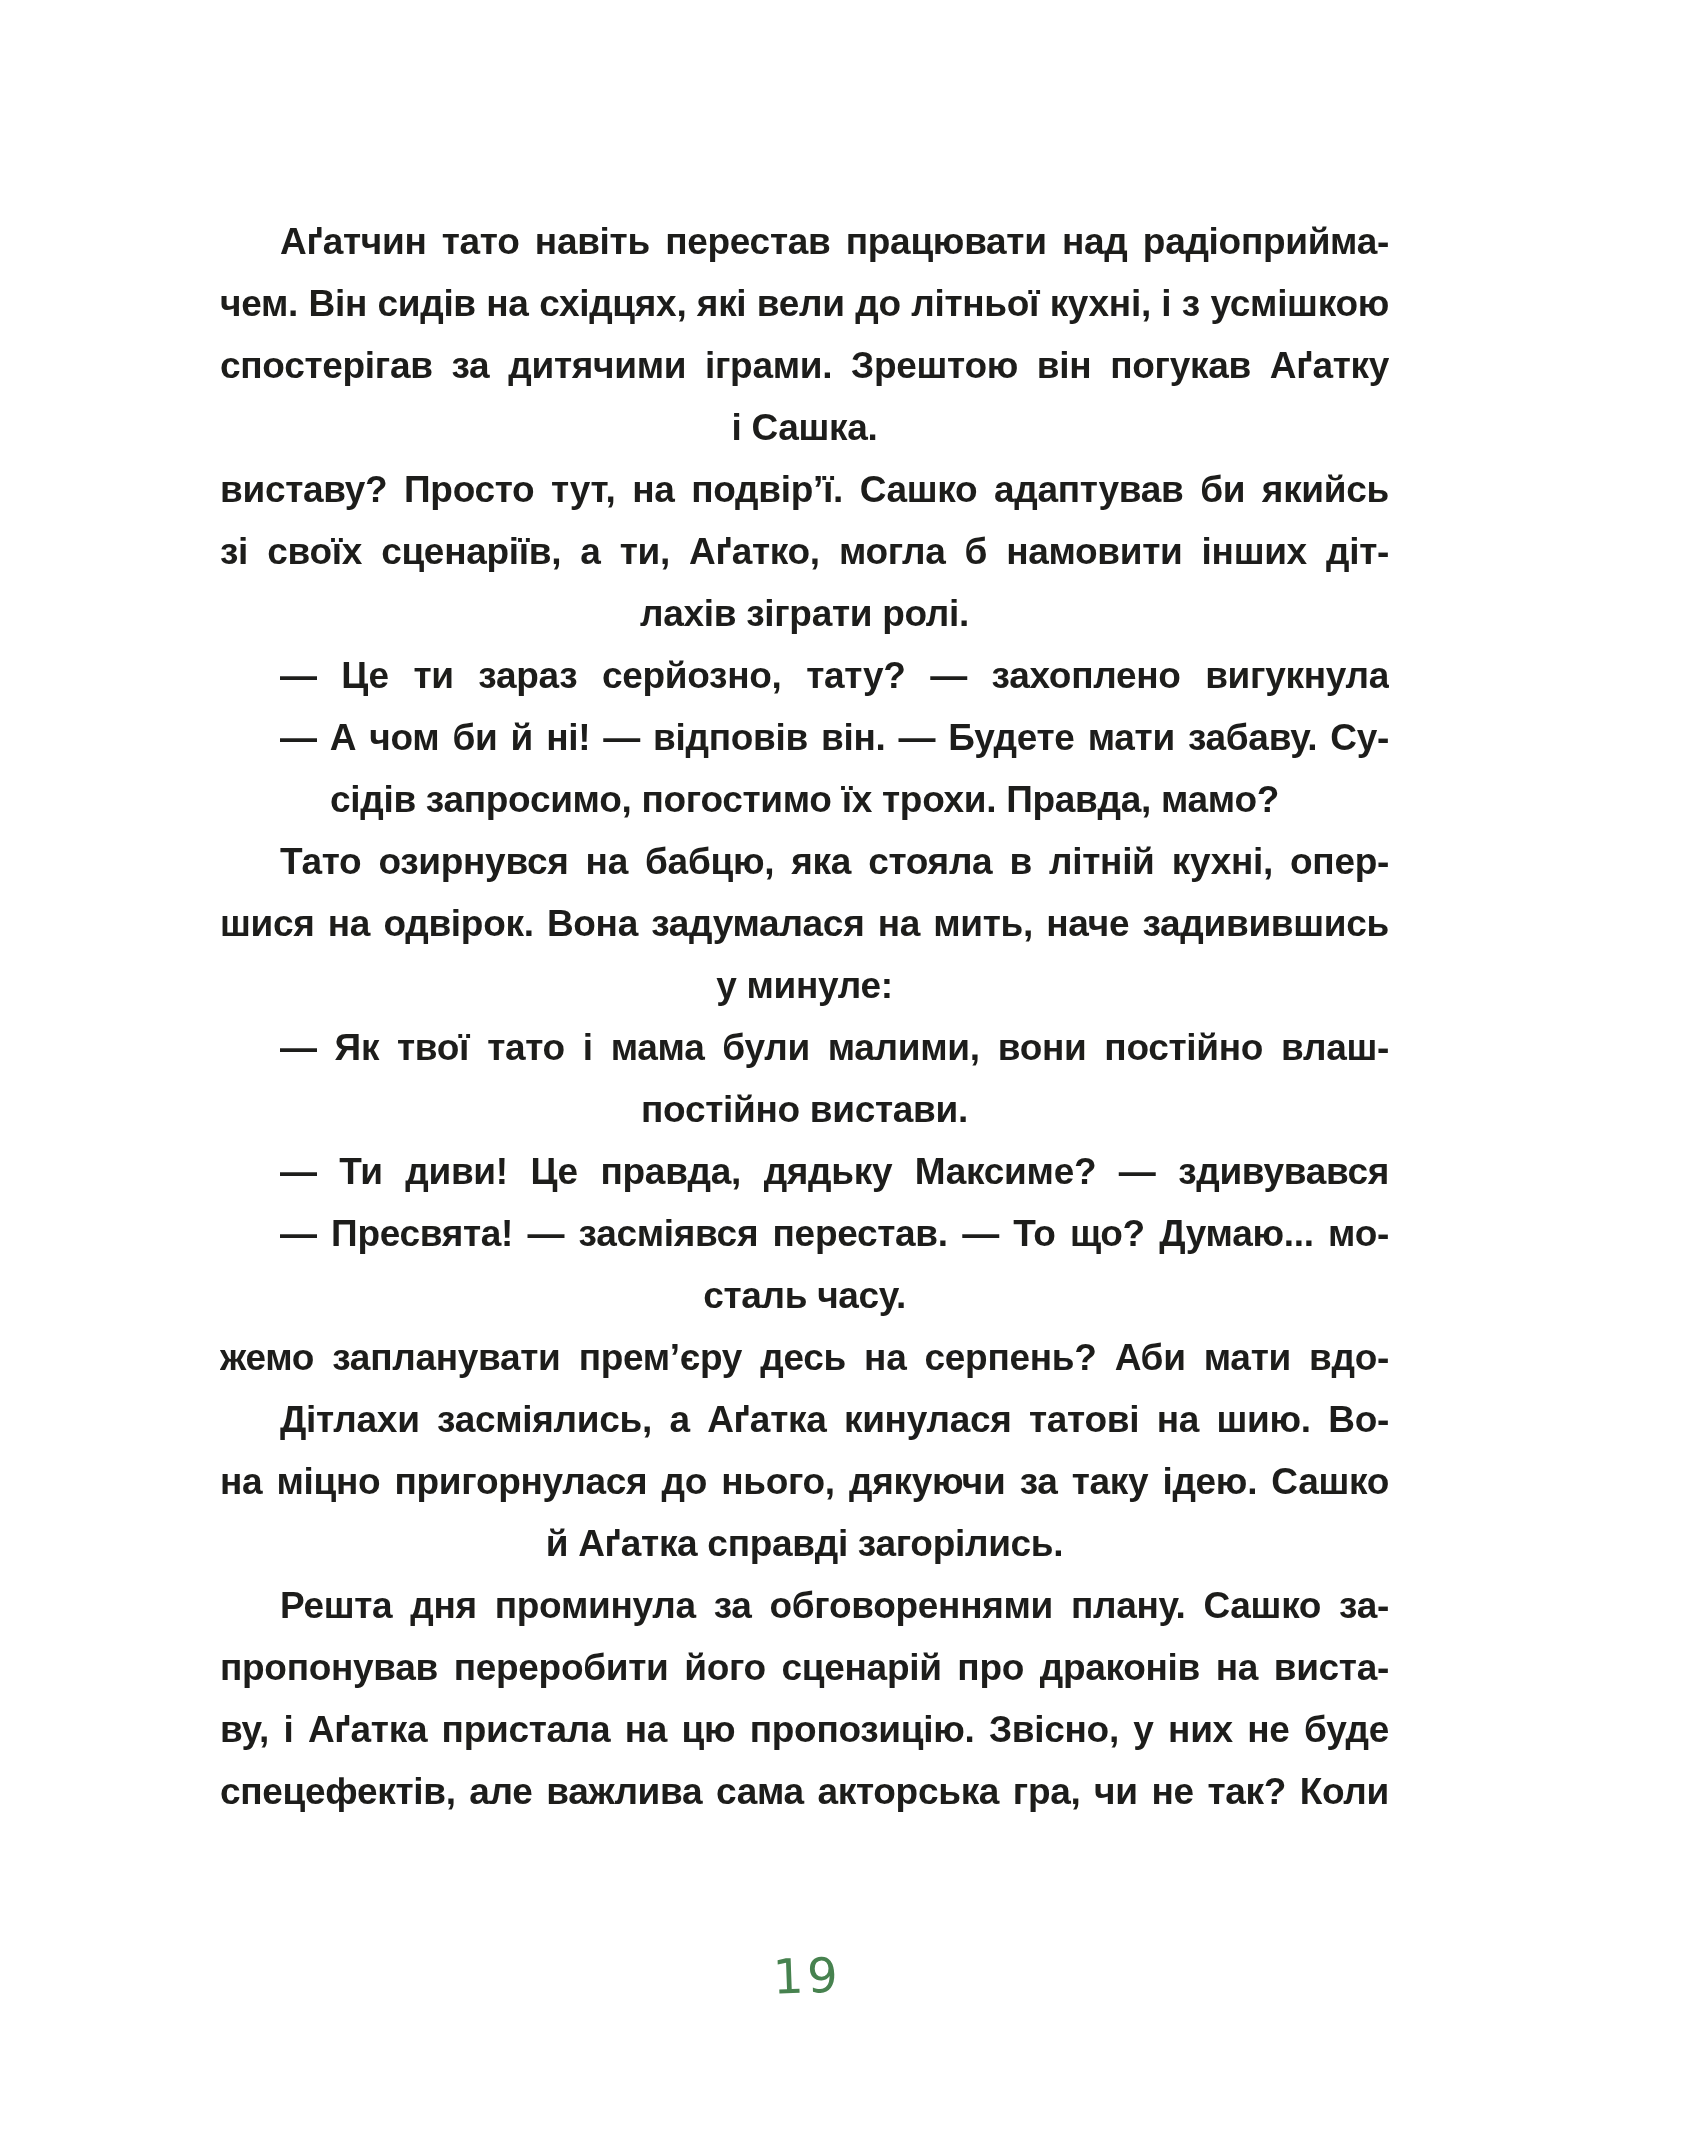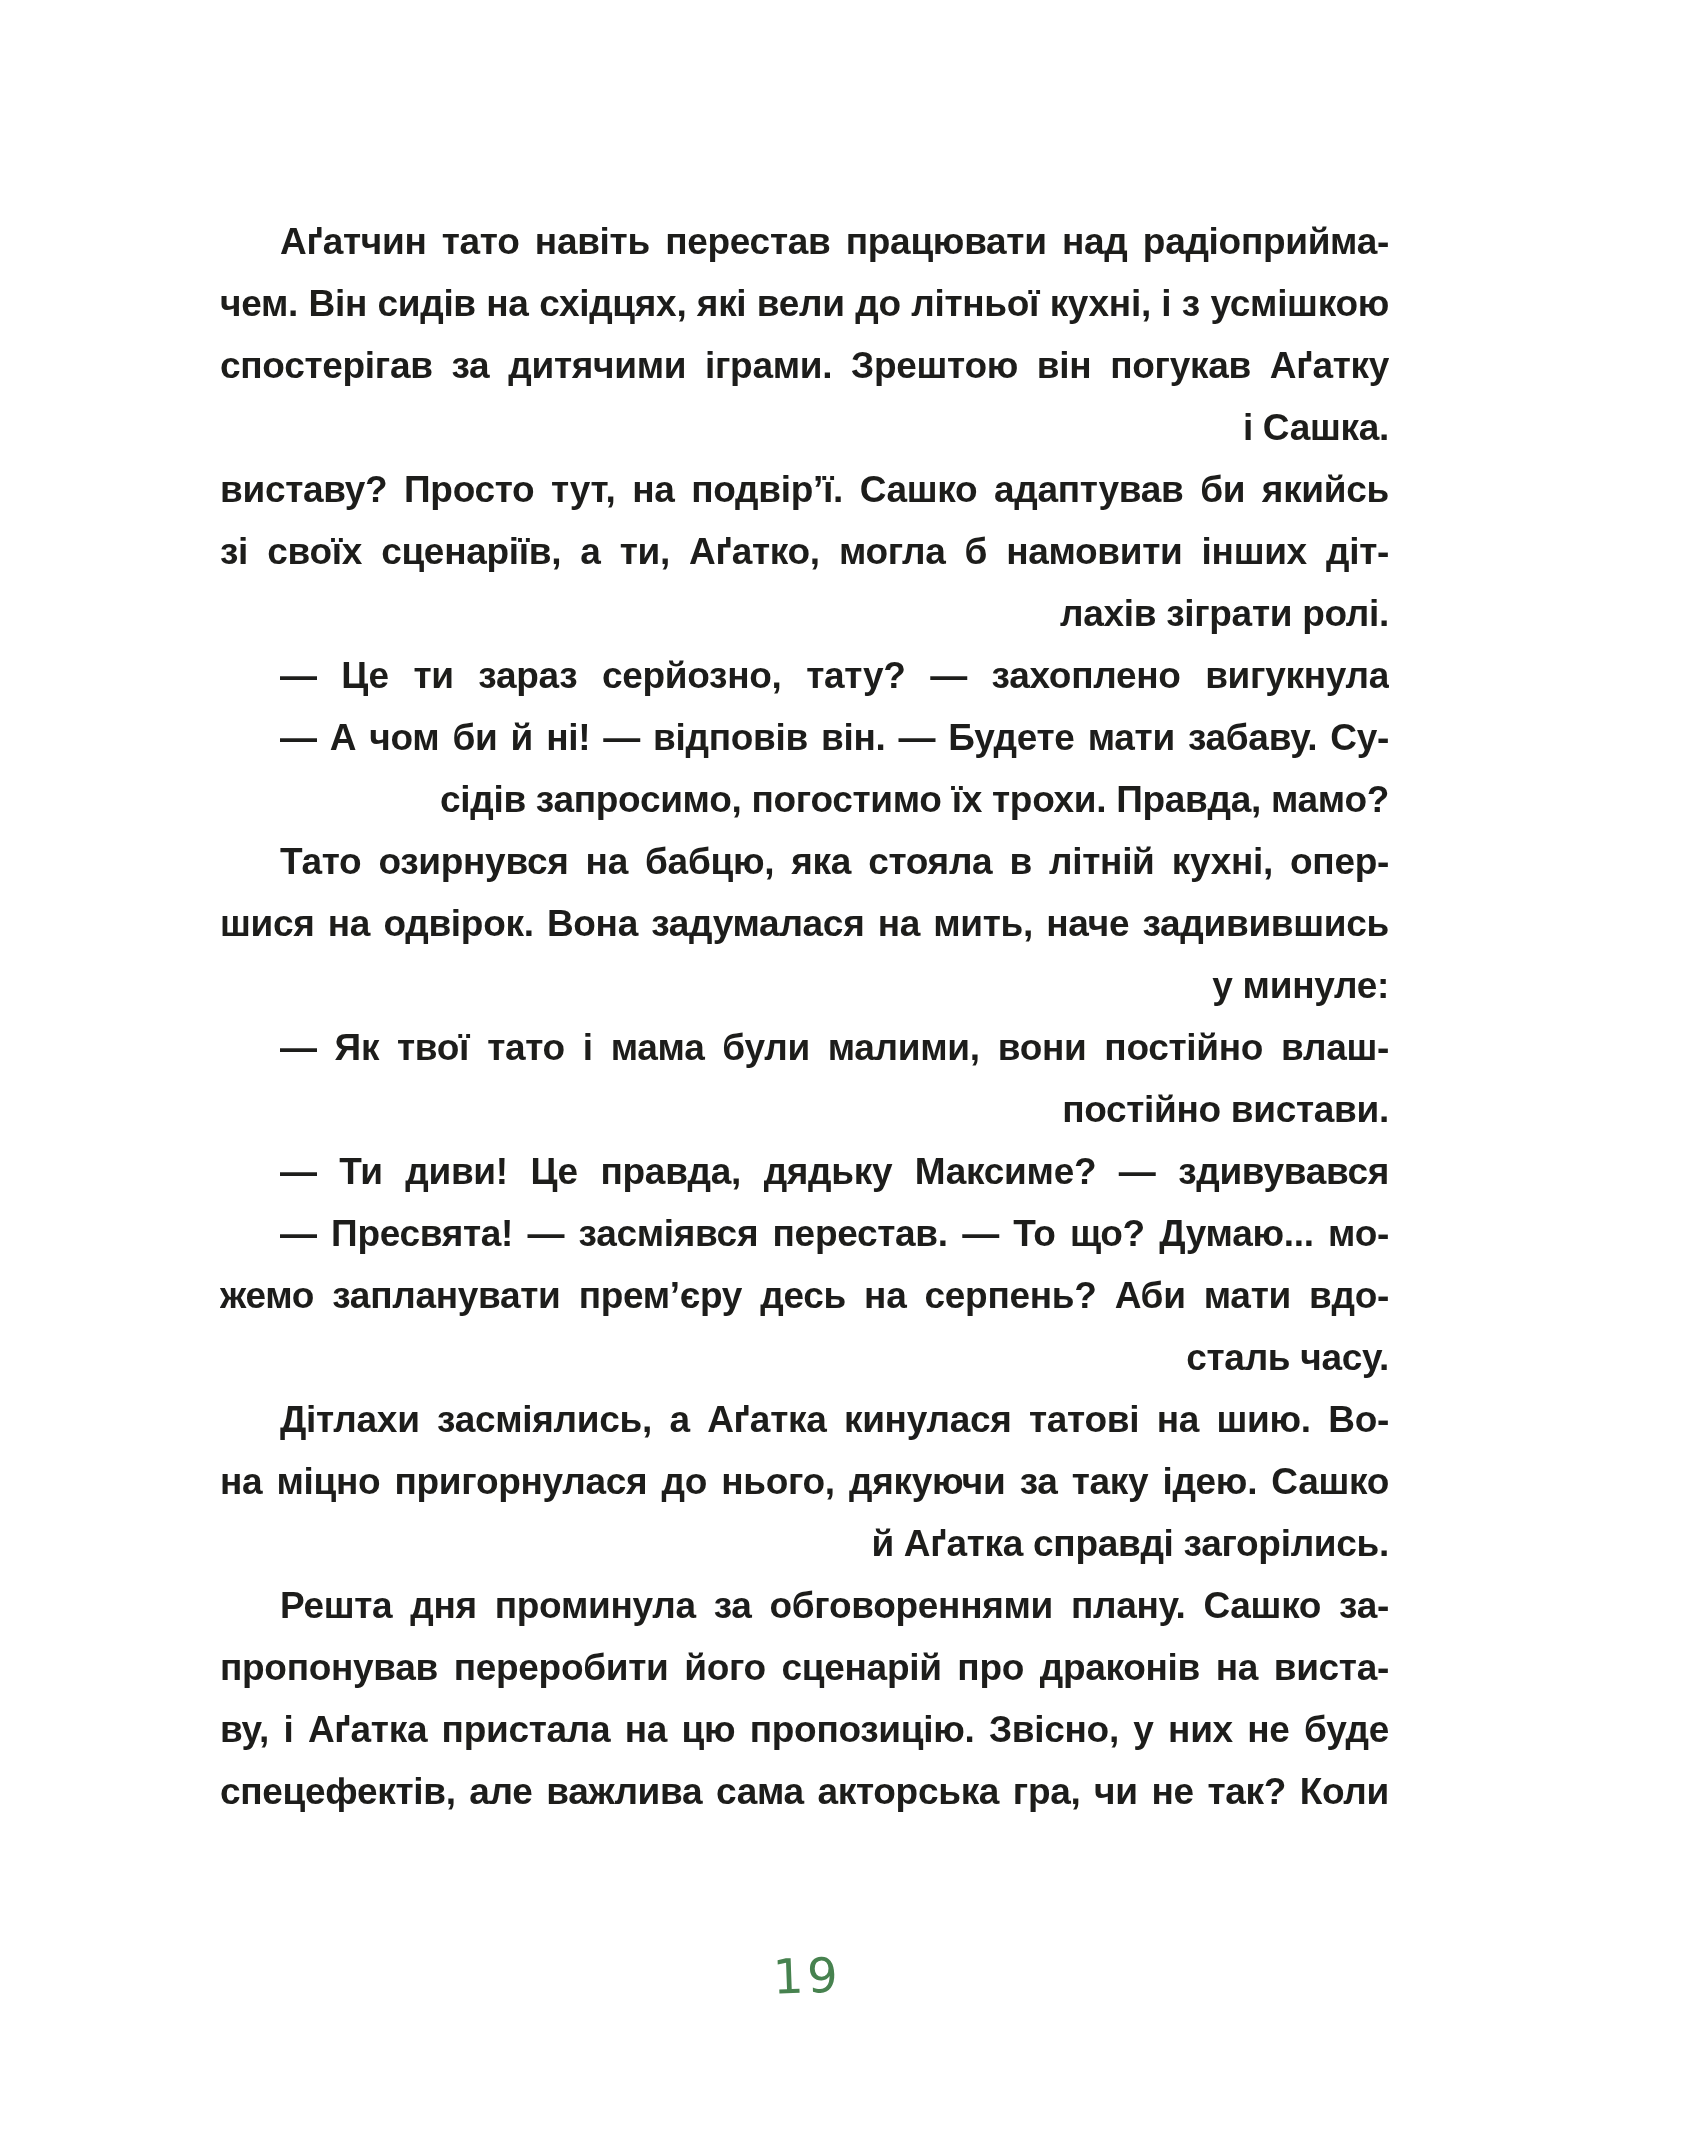--- a/index.html
+++ b/index.html
@@ -30,21 +30,21 @@
   }
   .paragraph {
     margin: 0;
     padding: 0;
   }
   .line {
     height: 62px;
     line-height: 62px;
     overflow: hidden;
     white-space: normal;
-    text-align: right;
+    text-align: center;
   }
   
   .line.j {
     text-align: justify;
   }
   .line.j::after {
     content: "";
     display: inline-block;
     width: 100%;
     height: 0;
@@ -97,22 +97,22 @@
       </div>
       <div class="paragraph">
         <div class="line j indent">— Як твої тато і мама були малими, вони постійно влаш-</div>
         <div class="line">постійно вистави.</div>
       </div>
       <div class="paragraph">
         <div class="line j indent">— Ти диви! Це правда, дядьку Максиме? — здивувався Сашко.</div>
       </div>
       <div class="paragraph">
         <div class="line j indent">— Пресвята! — засміявся перестав. — То що? Думаю... мо-</div>
+        <div class="line">сталь часу.</div>
         <div class="line j">жемо запланувати прем’єру десь на серпень? Аби мати вдо-</div>
-        <div class="line">сталь часу.</div>
       </div>
       <div class="paragraph">
         <div class="line j indent">Дітлахи засміялись, а Аґатка кинулася татові на шию. Во-</div>
         <div class="line j">на міцно пригорнулася до нього, дякуючи за таку ідею. Сашко</div>
         <div class="line">й Аґатка справді загорілись.</div>
       </div>
       <div class="paragraph">
         <div class="line j indent">Решта дня проминула за обговореннями плану. Сашко за-</div>
         <div class="line j">пропонував переробити його сценарій про драконів на виста-</div>
         <div class="line j">ву, і Аґатка пристала на цю пропозицію. Звісно, у них не буде</div>

